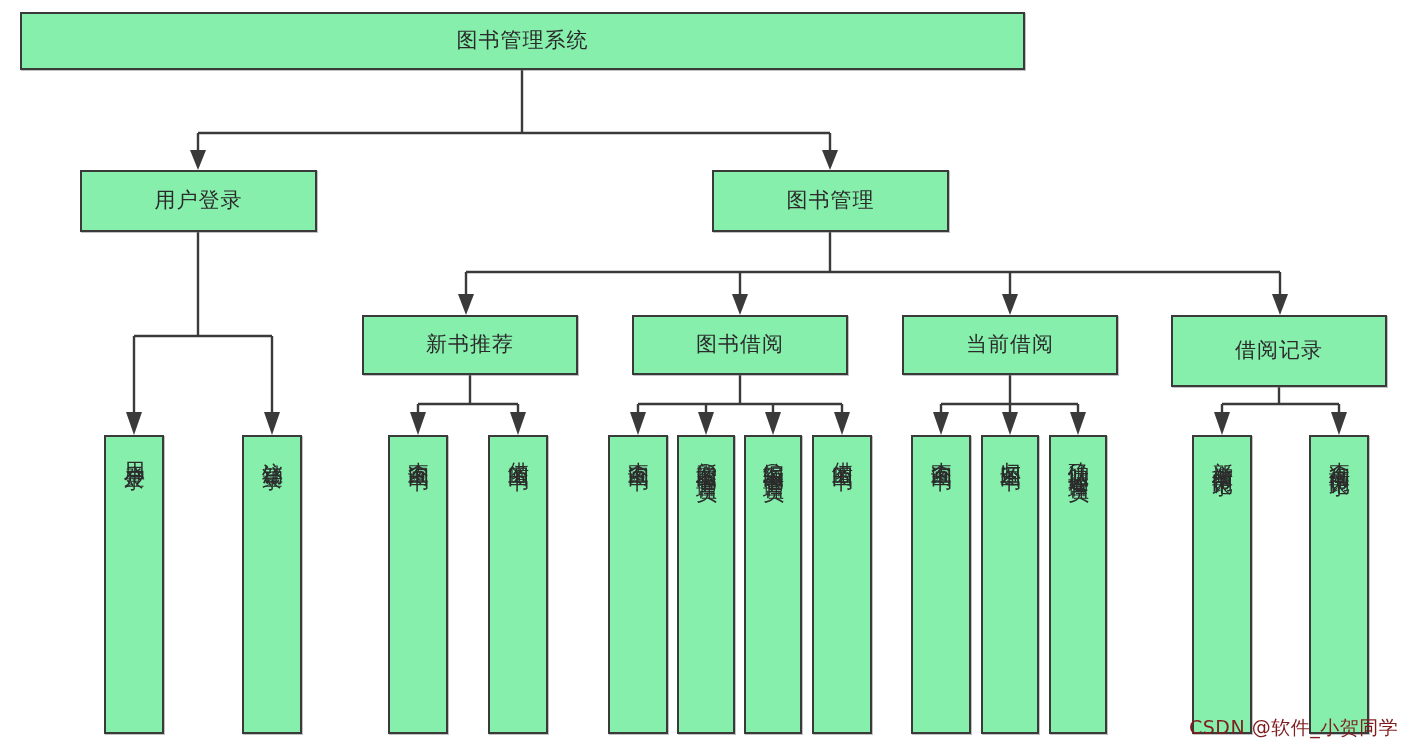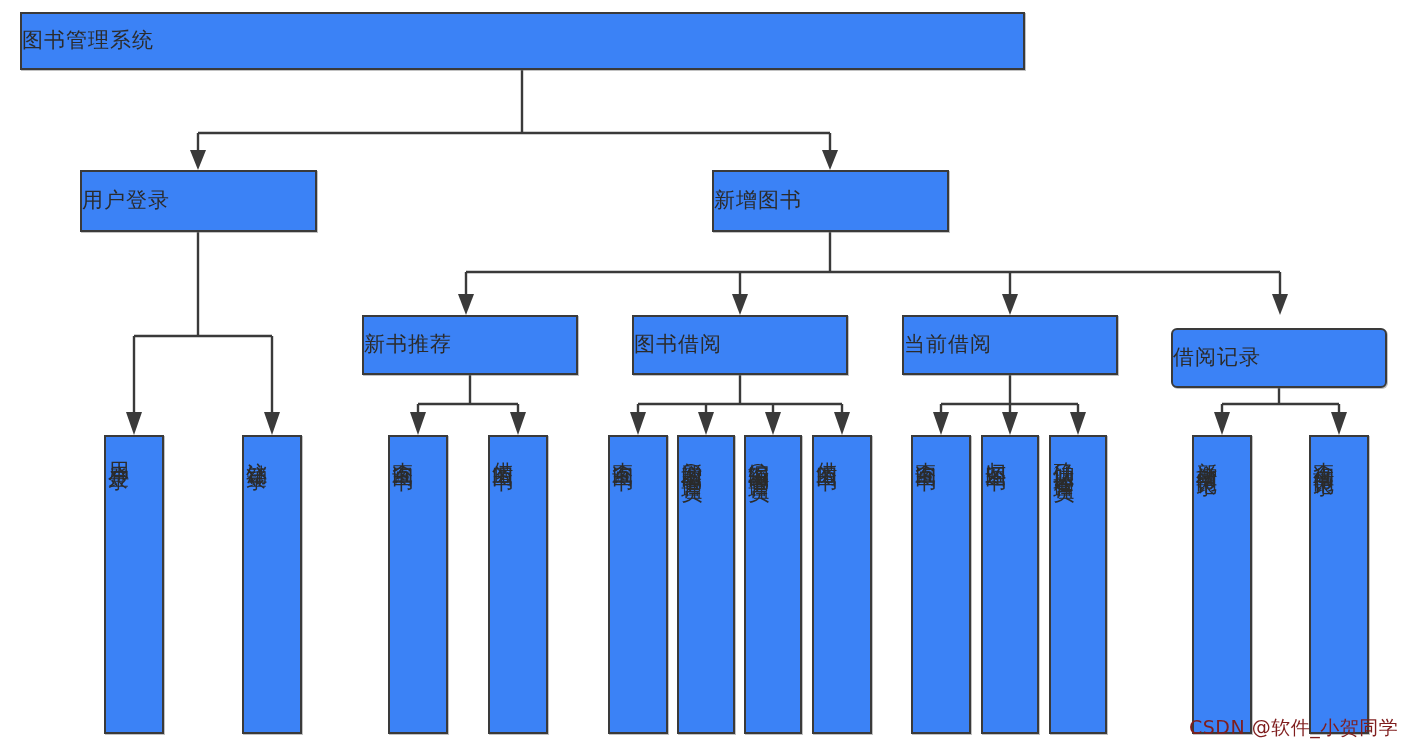--- a/index.html
+++ b/index.html
@@ -18,24 +18,24 @@
     position: absolute;
     left: 0;
     top: 0;
     width: 1405px;
     height: 747px;
   }
   .node {
     position: absolute;
     box-sizing: border-box;
     border: 2px solid #3a3a3a;
-    background: #3b82f6;
+    background: #86efac;
     display: flex;
     align-items: center;
-    justify-content: flex-start;
+    justify-content: center;
     color: #2b2b2b;
     box-shadow: 1px 1px 0 rgba(120,120,120,0.45);
   }
   .node-label {
     display: block;
     text-align: center;
     letter-spacing: 1px;
     white-space: nowrap;
   }
   .node.horizontal .node-label {
@@ -148,33 +148,33 @@
   </svg>
 
   <div class="node horizontal" style="left:20px; top:12px; width:1005px; height:58px;">
     <span class="node-label">图书管理系统</span>
   </div>
 
   <div class="node horizontal" style="left:80px; top:170px; width:237px; height:62px;">
     <span class="node-label">用户登录</span>
   </div>
   <div class="node horizontal" style="left:712px; top:170px; width:237px; height:62px;">
-    <span class="node-label">新增图书</span>
+    <span class="node-label">图书管理</span>
   </div>
 
   <div class="node horizontal" style="left:362px; top:315px; width:216px; height:60px;">
     <span class="node-label">新书推荐</span>
   </div>
   <div class="node horizontal" style="left:902px; top:315px; width:216px; height:60px;">
     <span class="node-label">当前借阅</span>
   </div>
   <div class="node horizontal" style="left:632px; top:315px; width:216px; height:60px;">
     <span class="node-label">图书借阅</span>
   </div>
-  <div class="node horizontal" style="left:1171px; top:328px; width:216px; height:60px;border-radius:6px;">
+  <div class="node horizontal" style="left:1171px; top:315px; width:216px; height:72px;">
     <span class="node-label">借阅记录</span>
   </div>
 
   <div class="node vertical" style="left:104px; top:435px; width:60px; height:299px;">
     <span class="node-label">用户登录</span>
   </div>
   <div class="node vertical" style="left:242px; top:435px; width:60px; height:299px;">
     <span class="node-label">注销登录</span>
   </div>
 

